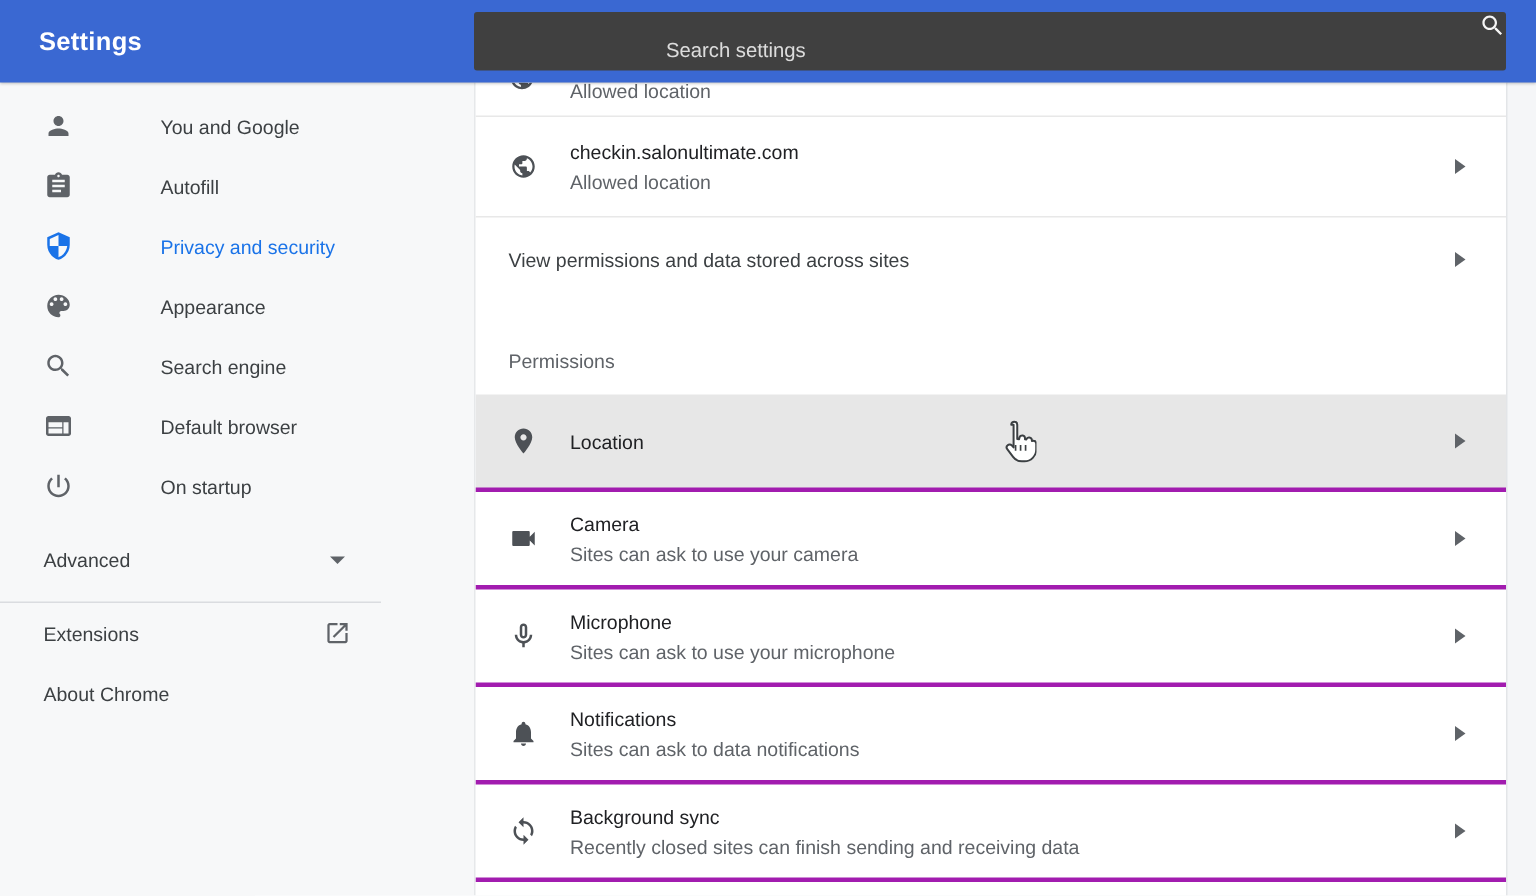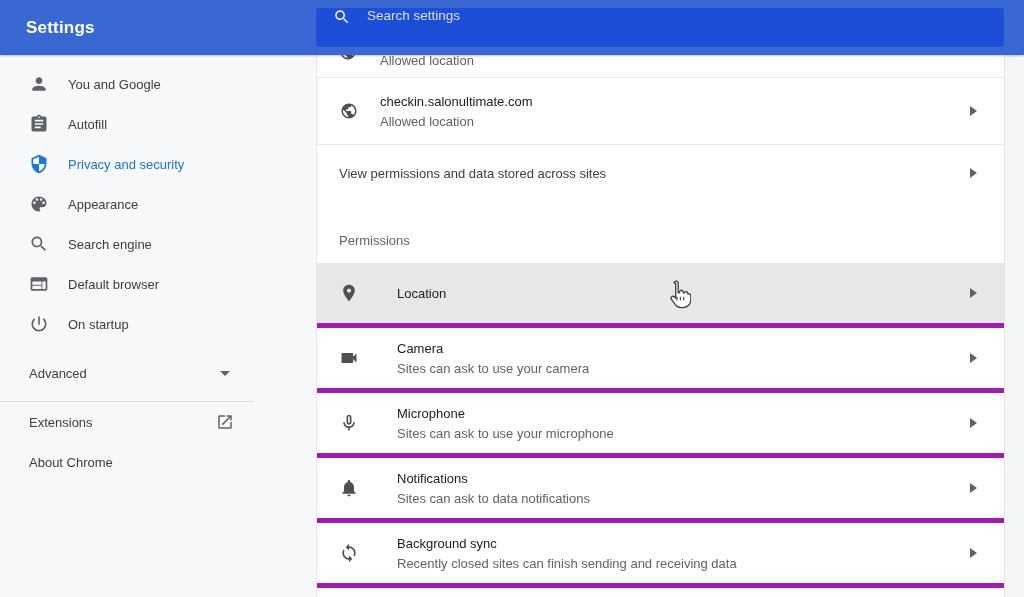--- a/index.html
+++ b/index.html
@@ -16,39 +16,39 @@
     position:absolute; top:0; left:0; width:1024px; height:55px;
     background:#3a68d2; z-index:30;
     box-shadow:0 1px 2px rgba(0,0,0,.25);
   }
   .header-title {
     position:absolute; left:26px; top:50%; transform:translateY(-50%);
     color:#fff; font-size:17px; font-weight:700; letter-spacing:.2px;
   }
   .search-box {
     position:absolute; left:316px; top:8px; width:688px; height:39px;
-    background:#1d4ed8; border-radius:2px;
-    display:flex; align-items:flex-start;
+    background:#404040; border-radius:2px;
+    display:flex; align-items:flex-end;flex-direction:column;
   }
   .search-box svg { margin-left:17px; flex:none; }
   .search-input {
     background:transparent; border:none; outline:none;
     color:#fff; font-size:13.5px; font-family:inherit;
     margin-left:16px; width:560px;
   }
   .search-input::placeholder { color:rgba(255,255,255,.82); opacity:1; }
 
   
   .sidebar {
     position:absolute; left:0; top:55px; width:316px; bottom:0;
     background:#f7f8f9; padding-top:9px; z-index:5;
   }
   .side-item {
     height:40px; display:flex; align-items:center;
-    padding-left:29px; cursor:pointer; position:relative;
+    padding-left:29px; cursor:pointer; position:relative;gap:39px;
   }
   .side-item .s-icon { width:20px; height:20px; flex:none; display:flex; align-items:center; }
   .side-item .s-label {
     margin-left:19px; font-size:13px; font-weight:500; color:#3c4043;
   }
   .side-item.active .s-label { color:#1a73e8; }
   .advanced-row { margin-top:9px; padding-left:29px; }
   .caret-down {
     position:absolute; left:220px; top:50%; margin-top:-2px;
     width:0; height:0;
@@ -86,21 +86,21 @@
   .partial-row .p-icon { position:absolute; left:22px; top:-12px; }
   .partial-row .p-sub {
     position:absolute; left:63px; top:-2px; font-size:13px; color:#5f6368;
   }
 
   .site-row { height:67px; border-bottom:1px solid #e8e8e8; padding-left:22px; }
   .view-row { height:56px; padding-left:22px; font-size:13px; color:#3c4043; }
 
   .section-head { height:62px; padding:32px 0 0 22px; font-size:13px; color:#5f6368; }
 
-  .perm-row { height:65px; border-bottom:5px solid #a21caf; padding-left:22px; cursor:pointer;gap:17px; }
+  .perm-row { height:65px; border-bottom:3px solid #a21caf; padding-left:22px; cursor:pointer; }
   .perm-row.highlighted { background:#e7e7e7; }
 
   
   .cursor { position:absolute; left:664px; top:280px; z-index:50; pointer-events:none; }
 
   svg { display:block; }
 </style>
 </head>
 <body>
 

